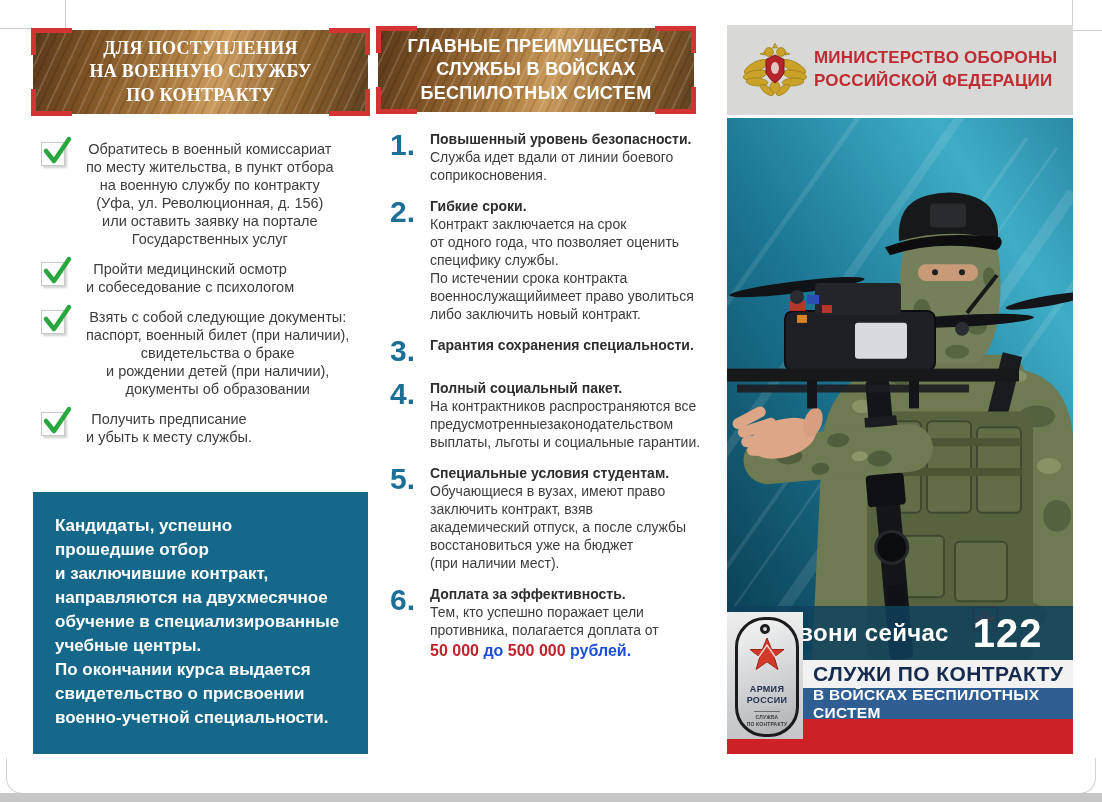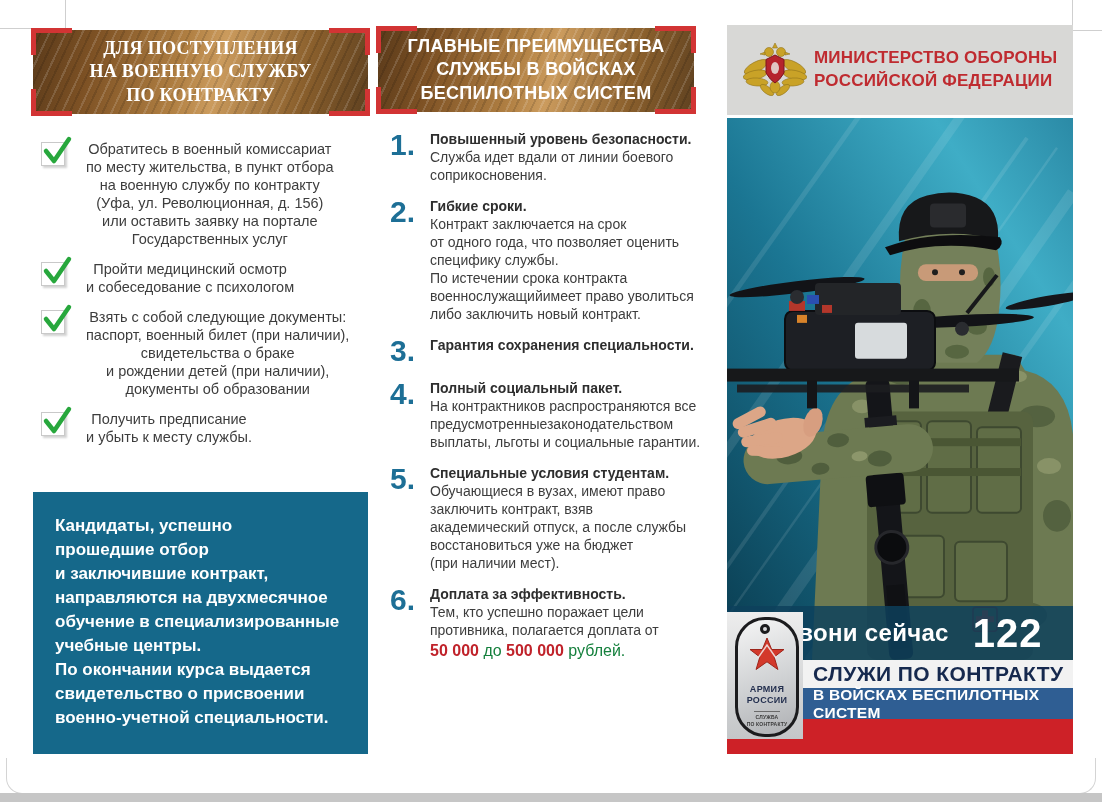--- a/index.html
+++ b/index.html
@@ -53,21 +53,21 @@
   }
 
   
   .nlist { position:absolute; left:378px; top:130px; width:344px; }
   .nitem { display:flex; margin-bottom:13px; }
   .nnum { flex:0 0 40px; padding-left:12px; font-size:30px; line-height:30px; font-weight:bold; color:#1d6f96; }
   .nbody { flex:1; font-size:14px; line-height:18px; color:#3d3d3d; }
   .ntitle { font-weight:bold; color:#2e2e2e; }
   .hl { font-size:16px; line-height:22px; margin-top:1px; }
   .hl-red { color:#c0222a; font-weight:bold; }
-  .hl-dark { color:#15803d; font-weight:normal; }
+  .hl-dark { color:#1d4ed8; font-weight:bold; }
 
   
   .mod-header {
     position:absolute; left:727px; top:25px; width:346px; height:90px; background:#d8d8d6;
     display:flex; align-items:center;
   }
   .mod-header .emblem { margin-left:16px; flex:0 0 64px; }
   .mod-title { margin-left:7px; color:#bf2b30; font-weight:bold; font-size:17px; line-height:1.35; letter-spacing:.2px; }
 
   .photo { position:absolute; left:727px; top:118px; width:346px; height:542px; }

